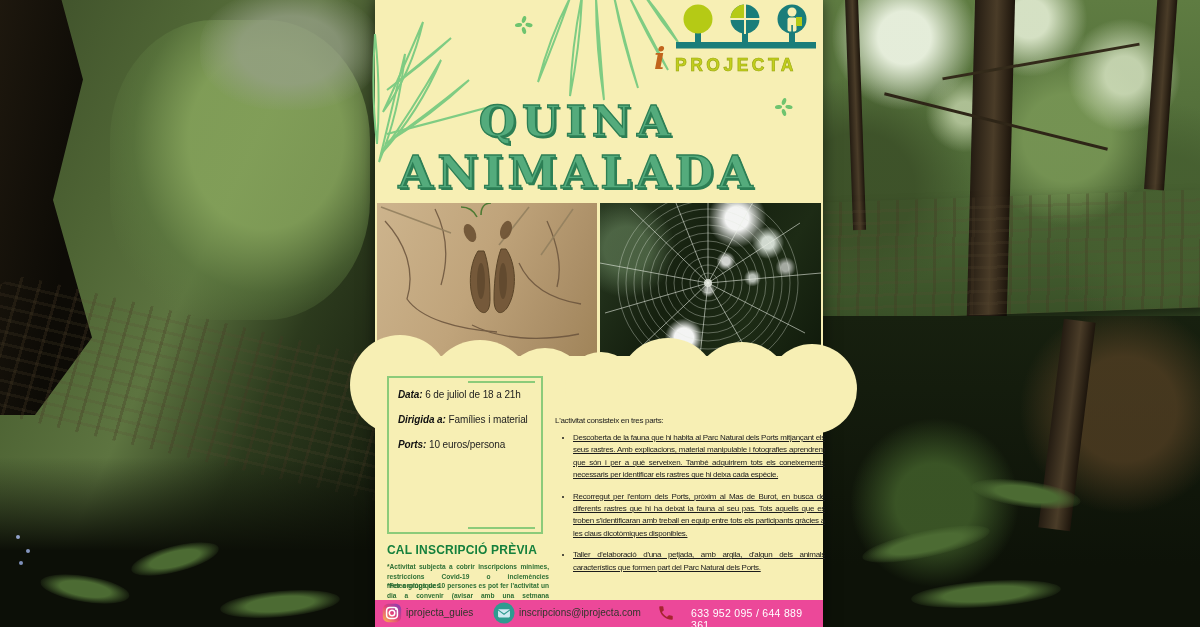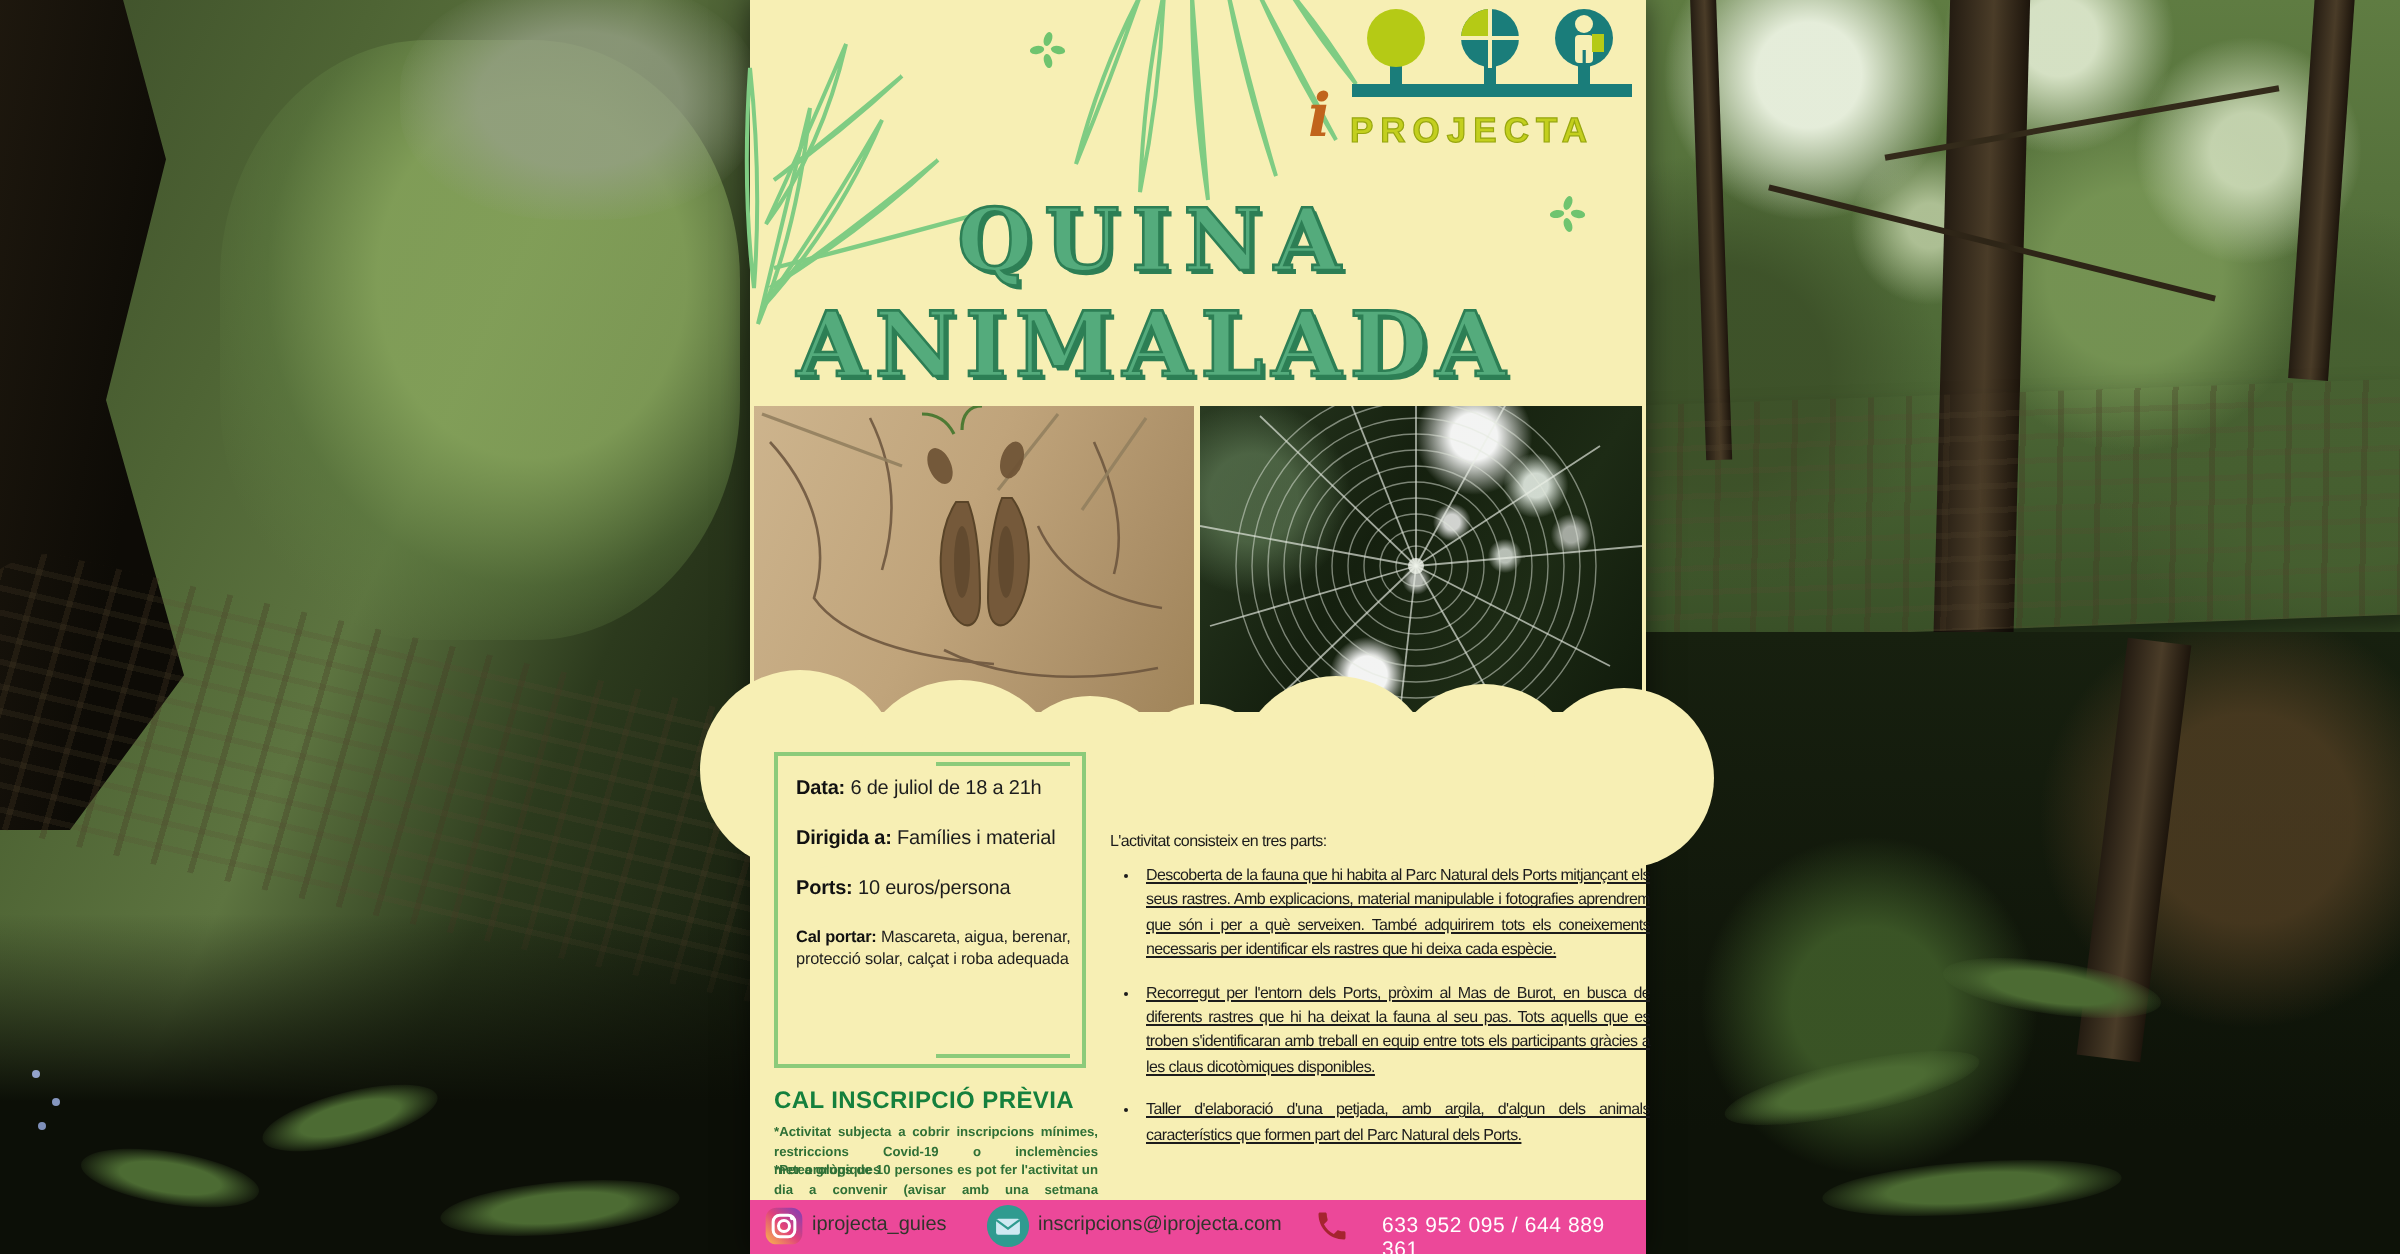--- a/index.html
+++ b/index.html
@@ -60,21 +60,21 @@
       linear-gradient(120deg,#2a3b22 0%,#15200f 40%,#1d2b15 70%,#101a0b 100%);}
   
   .scallop{position:absolute;border-radius:50%;background:#f7efb4;}
   #lower{position:absolute;left:0;top:356px;width:448px;height:244px;background:#f7efb4;}
   
   #info-box{position:absolute;left:12px;top:376px;width:156px;height:158px;
             border:2px solid #8ccb7a;box-sizing:border-box;padding:10px 5px 6px 9px;}
   #info-box::before{content:"";position:absolute;top:3px;right:6px;width:44%;height:2px;background:#8ccb7a;}
   #info-box::after{content:"";position:absolute;bottom:3px;right:6px;width:44%;height:2px;background:#8ccb7a;}
   .row{margin:0 0 12px 0;font-size:10px;line-height:1.3;color:#1d1d1d;letter-spacing:-.1px;}
-  .row b{color:#111;}
+  .row b{color:#111;font-style:italic;}
   .row.small{font-size:8.2px;margin-bottom:0;line-height:1.35;}
   
   #reg-heading{position:absolute;left:12px;top:543px;font-size:12px;font-weight:bold;color:#15803d;
                letter-spacing:.2px;}
   .note{position:absolute;left:12px;width:162px;font-size:6.6px;font-weight:bold;color:#2f7036;
         text-align:justify;line-height:1.45;margin:0;}
   #note1{top:562px;}
   #note2{top:581px;}
   
   #desc{position:absolute;left:180px;top:363px;width:258px;font-size:8px;letter-spacing:-.3px;
@@ -271,23 +271,20 @@
     <div id="info-box">
       <p class="row">
         <b>Data:</b>
         <span>6 de juliol de 18 a 21h</span></p>
       <p class="row">
         <b>Dirigida a:</b>
         <span>Famílies i material</span></p>
       <p class="row">
         <b>Ports:</b>
         <span>10 euros/persona</span></p>
-      <p class="row small">
-        <b>Cal portar:</b>
-        <span>Mascareta, aigua, berenar, protecció solar, calçat i roba adequada</span></p>
     </div>
 
     <div id="reg-heading">CAL INSCRIPCIÓ PRÈVIA</div>
     <p class="note" id="note1">*Activitat subjecta a cobrir inscripcions mínimes, restriccions Covid-19 o inclemències meteorològiques</p>
     <p class="note" id="note2">*Per a grups de 10 persones es pot fer l'activitat un dia a convenir (avisar amb una setmana d'antelació)</p>
 
     <p id="parts-intro">L'activitat consisteix en tres parts:</p>
     <ul id="parts">
       <li>Descoberta de la fauna que hi habita al Parc Natural dels Ports mitjançant els seus rastres. Amb explicacions, material manipulable i fotografies aprendrem que són i per a què serveixen. També adquirirem tots els coneixements necessaris per identificar els rastres que hi deixa cada espècie.</li>
       <li>Recorregut per l'entorn dels Ports, pròxim al Mas de Burot, en busca de diferents rastres que hi ha deixat la fauna al seu pas. Tots aquells que es troben s'identificaran amb treball en equip entre tots els participants gràcies a les claus dicotòmiques disponibles.</li>

